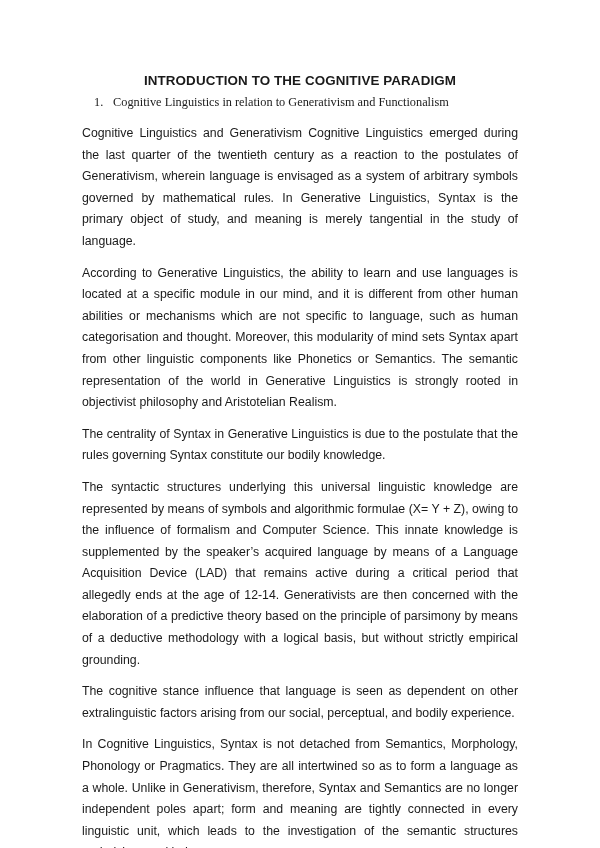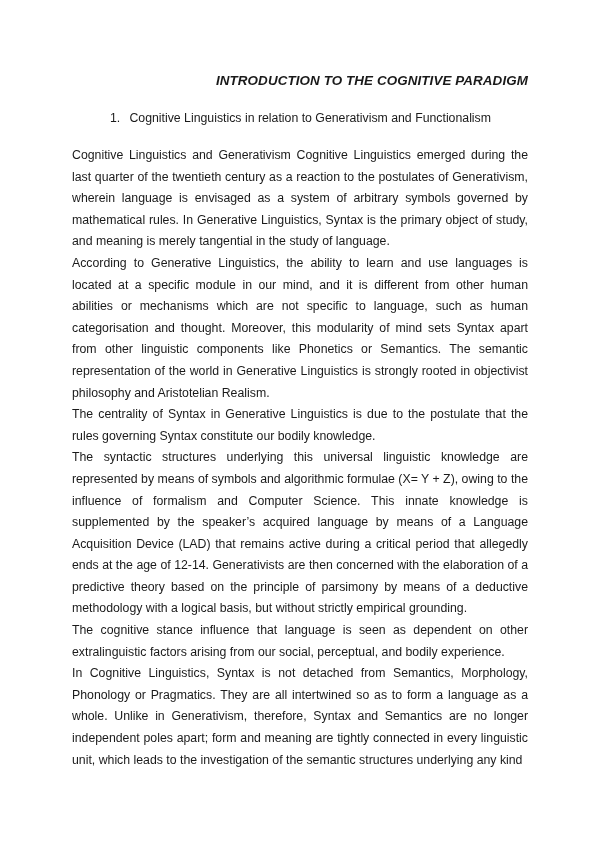--- a/index.html
+++ b/index.html
@@ -3,28 +3,28 @@
   <meta charset="utf-8">
   <style>
     html, body { margin: 0; padding: 0; background: #ffffff; }
     body { width: 600px; height: 848px; position: relative; overflow: hidden; }
     .page {
       position: absolute; left: 72px; top: 70px; width: 456px;
       font-family: "Liberation Sans", sans-serif; color: #1a1a1a;
       font-size: 12.3px; line-height: 21.6px;
     }
     .title {
-      text-align: right; font-weight: bold; font-size: 13.4px;
-      line-height: 22px; margin: 0 0 0 0; letter-spacing: 0.1px; font-style: italic;
+      text-align: center; font-weight: bold; font-size: 13.4px;
+      line-height: 22px; margin: 0 0 0 0; letter-spacing: 0.1px;
     }
     .heading {
-      margin: 16px; padding-left: 22px; line-height: 21px;
+      margin: 0; padding-left: 22px; line-height: 21px; font-family: Liberation Serif, serif;
     }
     .heading .num { display: inline-block; width: 16px; }
-    p { margin: 0; text-align: justify; }
+    p { margin: 10px; text-align: justify; }
   </style>
 </head>
 <body>
 
 <div class="page">
   <div class="title">INTRODUCTION TO THE COGNITIVE PARADIGM</div>
   <div class="heading">
     <span class="num">1.</span>
     <span>Cognitive Linguistics in relation to Generativism and Functionalism</span>
   </div>

